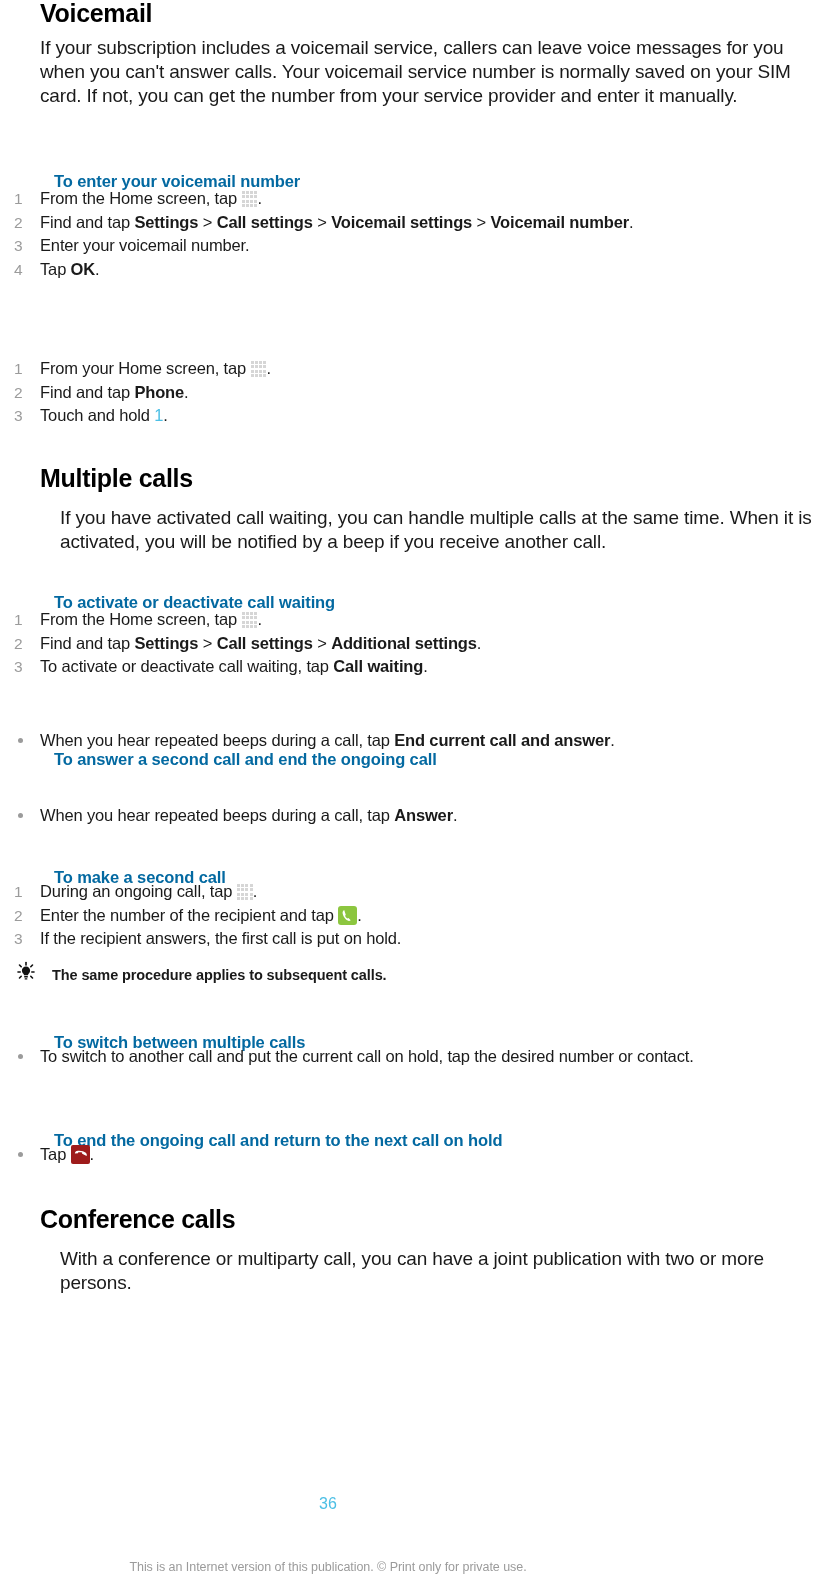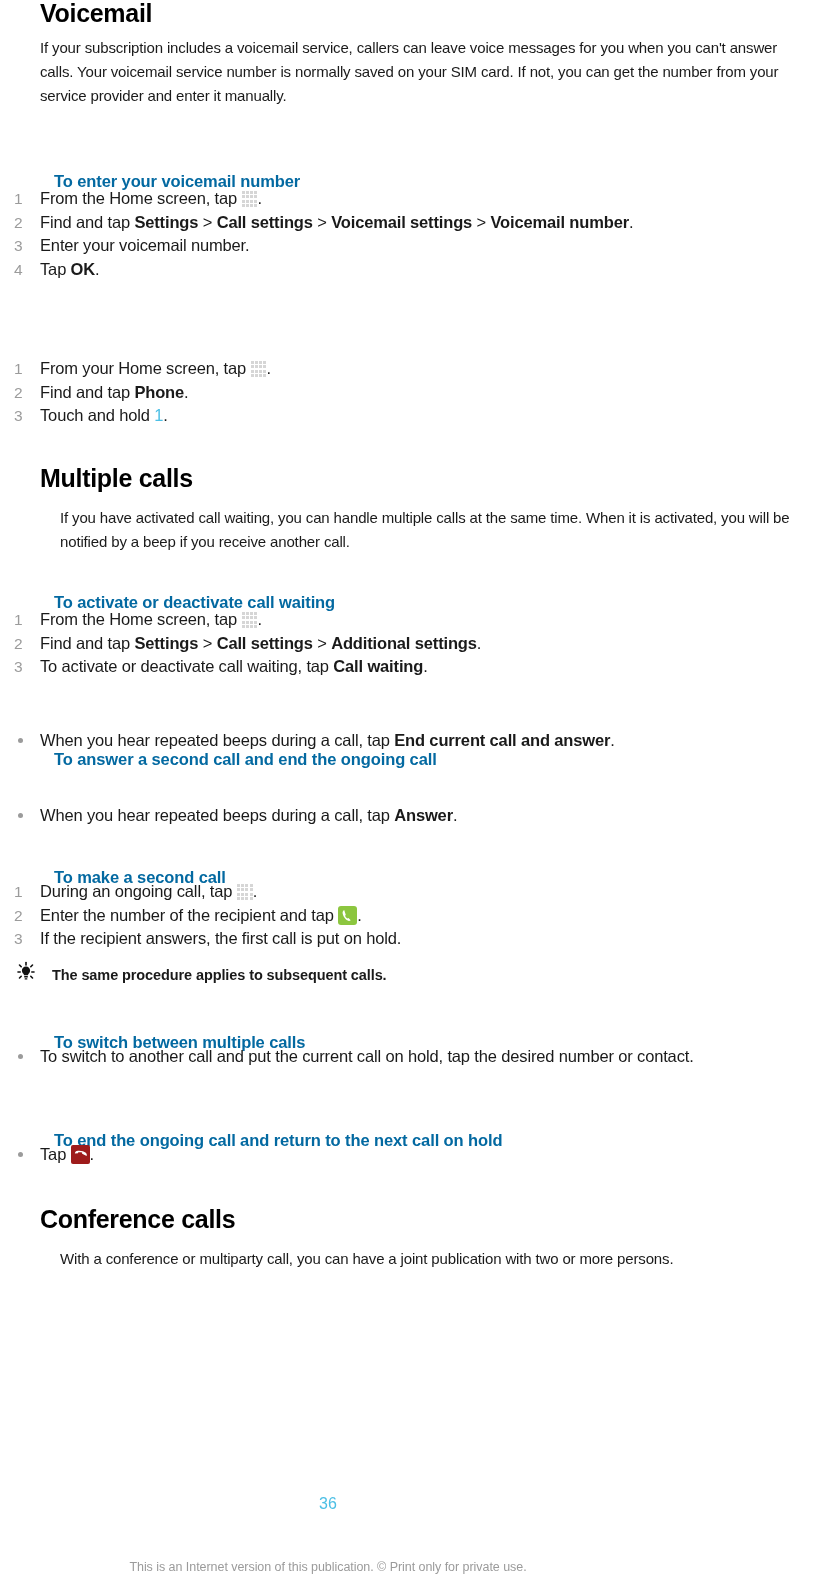--- a/index.html
+++ b/index.html
@@ -41,21 +41,21 @@
     font-size: 16.5px;
     font-weight: bold;
     line-height: 20px;
     margin: 16px;
     padding: 0 0 0 38px;
     color: #0369a1;
     letter-spacing: -0.1px;
   }
 
   p.body-text {
-    font-size: 15px;
+    font-size: 19px;
     line-height: 24px;
     margin: 0;
     padding: 0 4px 0 40px;
     color: #1a1a1a;
     letter-spacing: -0.15px;
   }
   p.body-narrow { padding-right: 30px; }
   p.body-wide   { padding-right: 8px; margin-left: 20px; }
 
   

